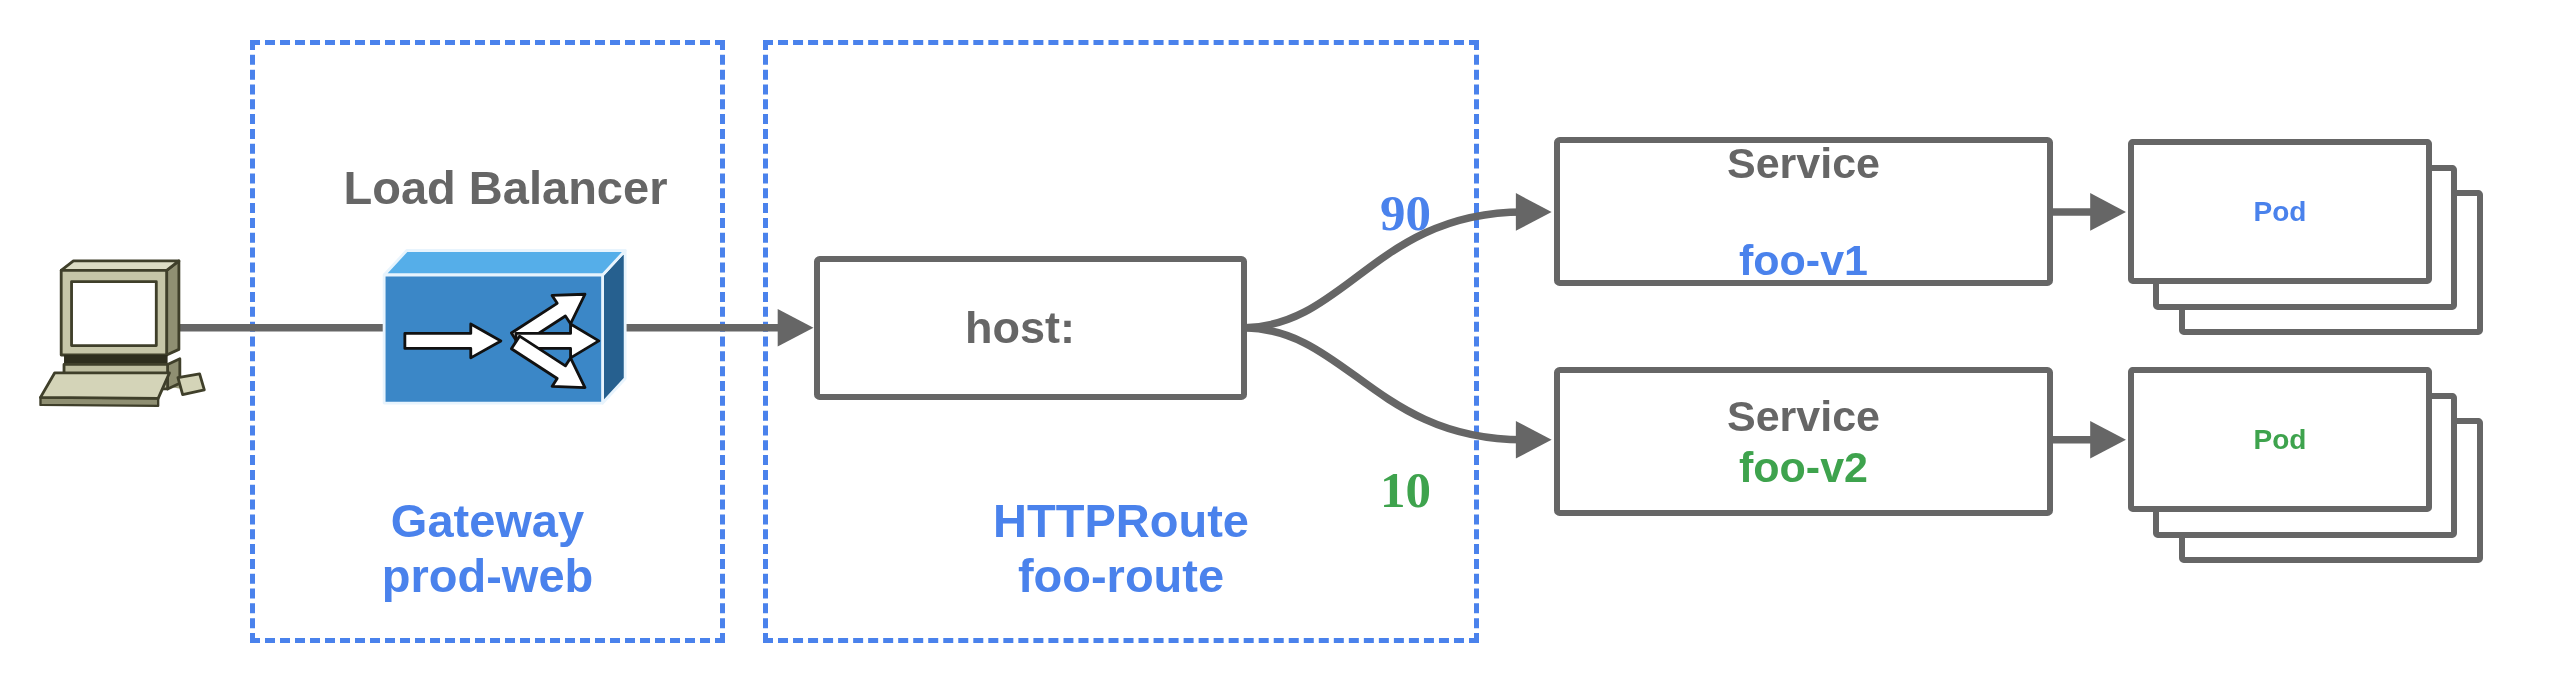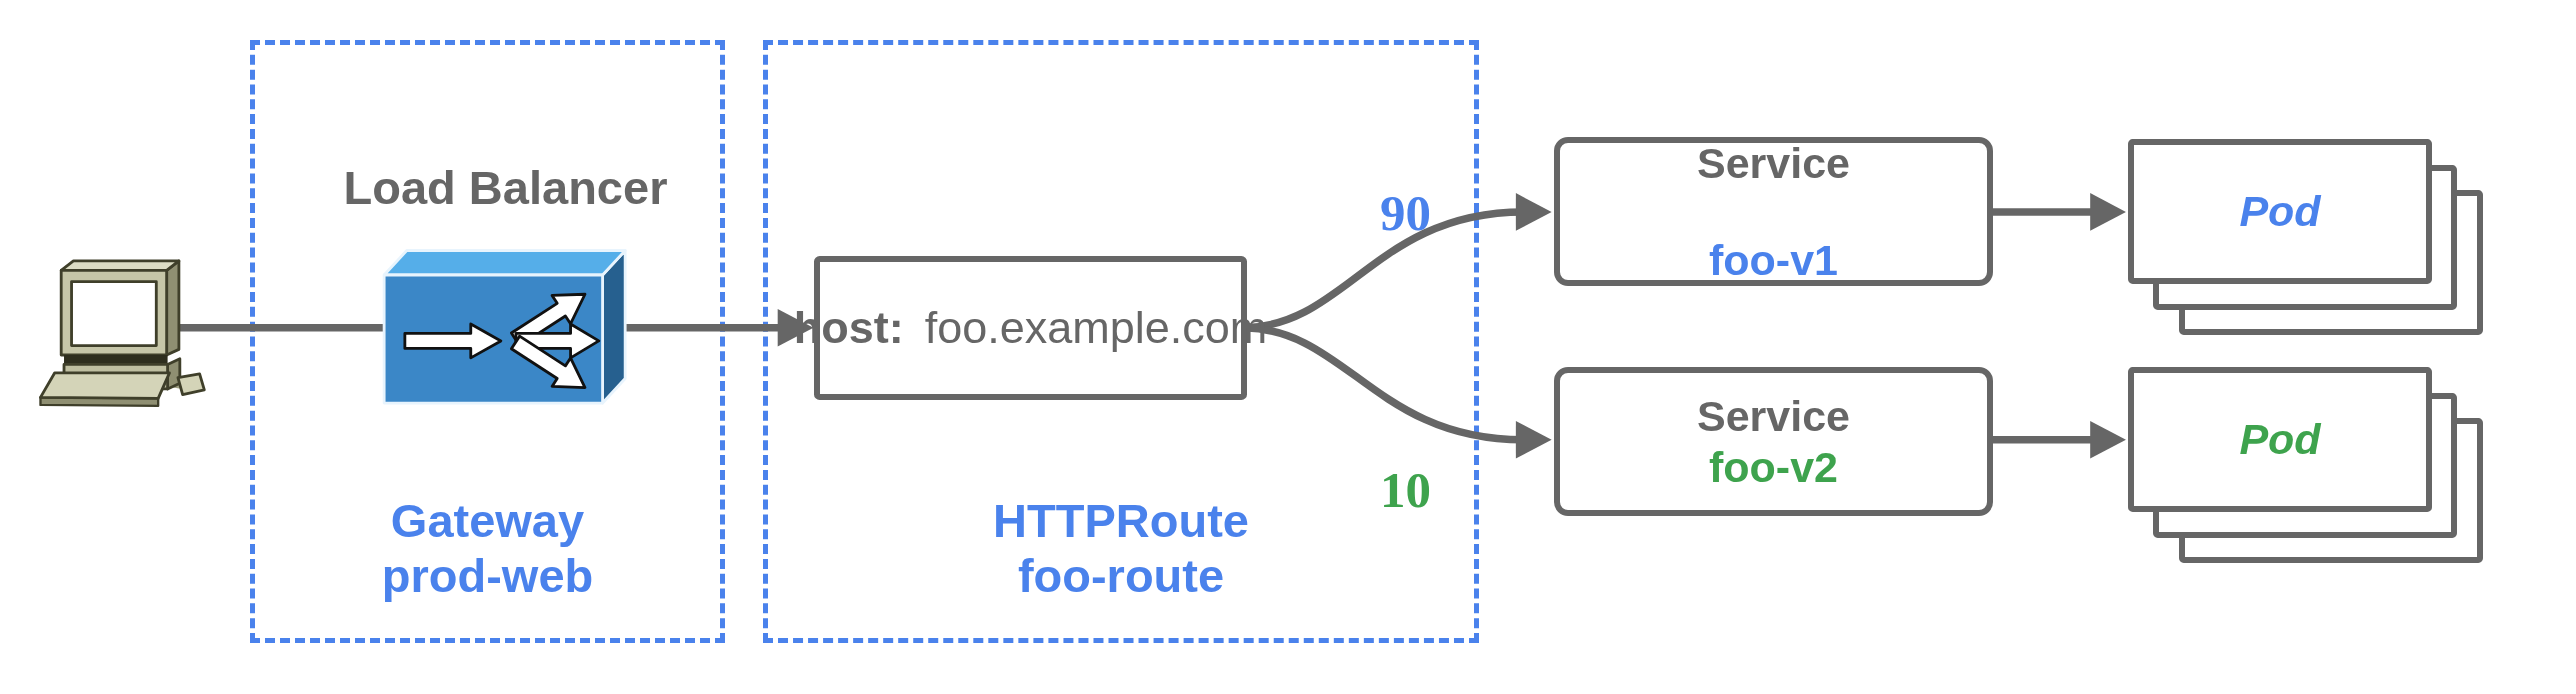--- a/index.html
+++ b/index.html
@@ -24,31 +24,31 @@
   .group-label{position:absolute;color:var(--blue);font-weight:bold;font-size:47px;line-height:55px;text-align:center;}
   .weight{position:absolute;font-weight:bold;font-size:51px;line-height:56px;text-align:right;width:113px;font-family:Liberation Serif, serif;}
   .weight.blue{color:var(--blue);}
   .weight.green{color:var(--green);}
 
   
   .node-box{position:absolute;background:#fff;border:6.6px solid var(--gray);border-radius:5.6px;
             box-sizing:border-box;display:flex;align-items:center;justify-content:center;}
   #host-box{left:814px;top:256px;width:433px;height:144px;font-size:45px;color:var(--gray);}
   #host-box .host-key{font-weight:bold;margin-right:21px;}
-  .service-box{left:1554px;width:439px;height:149px;flex-direction:column;font-size:43px;line-height:51px;font-weight:bold;border-radius:14px;}
+  .service-box{left:1554px;width:499px;height:149px;flex-direction:column;font-size:43px;line-height:51px;font-weight:bold;}
   #service-v1{top:137px;}
   #service-v2{top:367px;}
   .service-kind{color:var(--gray);}
   .service-name-blue{color:var(--blue);margin-top:46px;}
   .service-name-green{color:var(--green);}
 
   
   .pod-layer{position:absolute;width:304px;height:145px;background:#fff;border:6.6px solid var(--gray);
              border-radius:4.7px;box-sizing:border-box;display:flex;align-items:center;justify-content:center;
-             font-size:43px;font-weight:bold;font-style:italic;}
+             font-size:28px;font-weight:bold;}
   .pod-layer.blue{color:var(--blue);}
   .pod-layer.green{color:var(--green);}
 
   svg{position:absolute;left:0;top:0;}
   #connector-layer{z-index:1;}
   .layer2{z-index:2;}
   .layer3{z-index:3;}
 </style>
 </head>
 <body>
@@ -131,21 +131,20 @@
     <div>foo-route</div>
   </div>
 
   <div class="group-label layer2" style="left:250px;top:493px;width:475px;">
     <div>Gateway</div>
     <div>prod-web</div>
   </div>
 
   <div class="node-box layer2" id="host-box">
     <span class="host-key">host:</span>
-    <span>foo.example.com</span>
   </div>
 
   <div class="weight blue layer2" style="left:1318px;top:185px;">90</div>
   <div class="weight green layer2" style="left:1318px;top:414px;margin-top:48px;">10</div>
 
   <div class="node-box service-box layer2" id="service-v1">
     <div class="service-kind">Service</div>
     <div class="service-name-blue">foo-v1</div>
   </div>
   <div class="node-box service-box layer2" id="service-v2">

